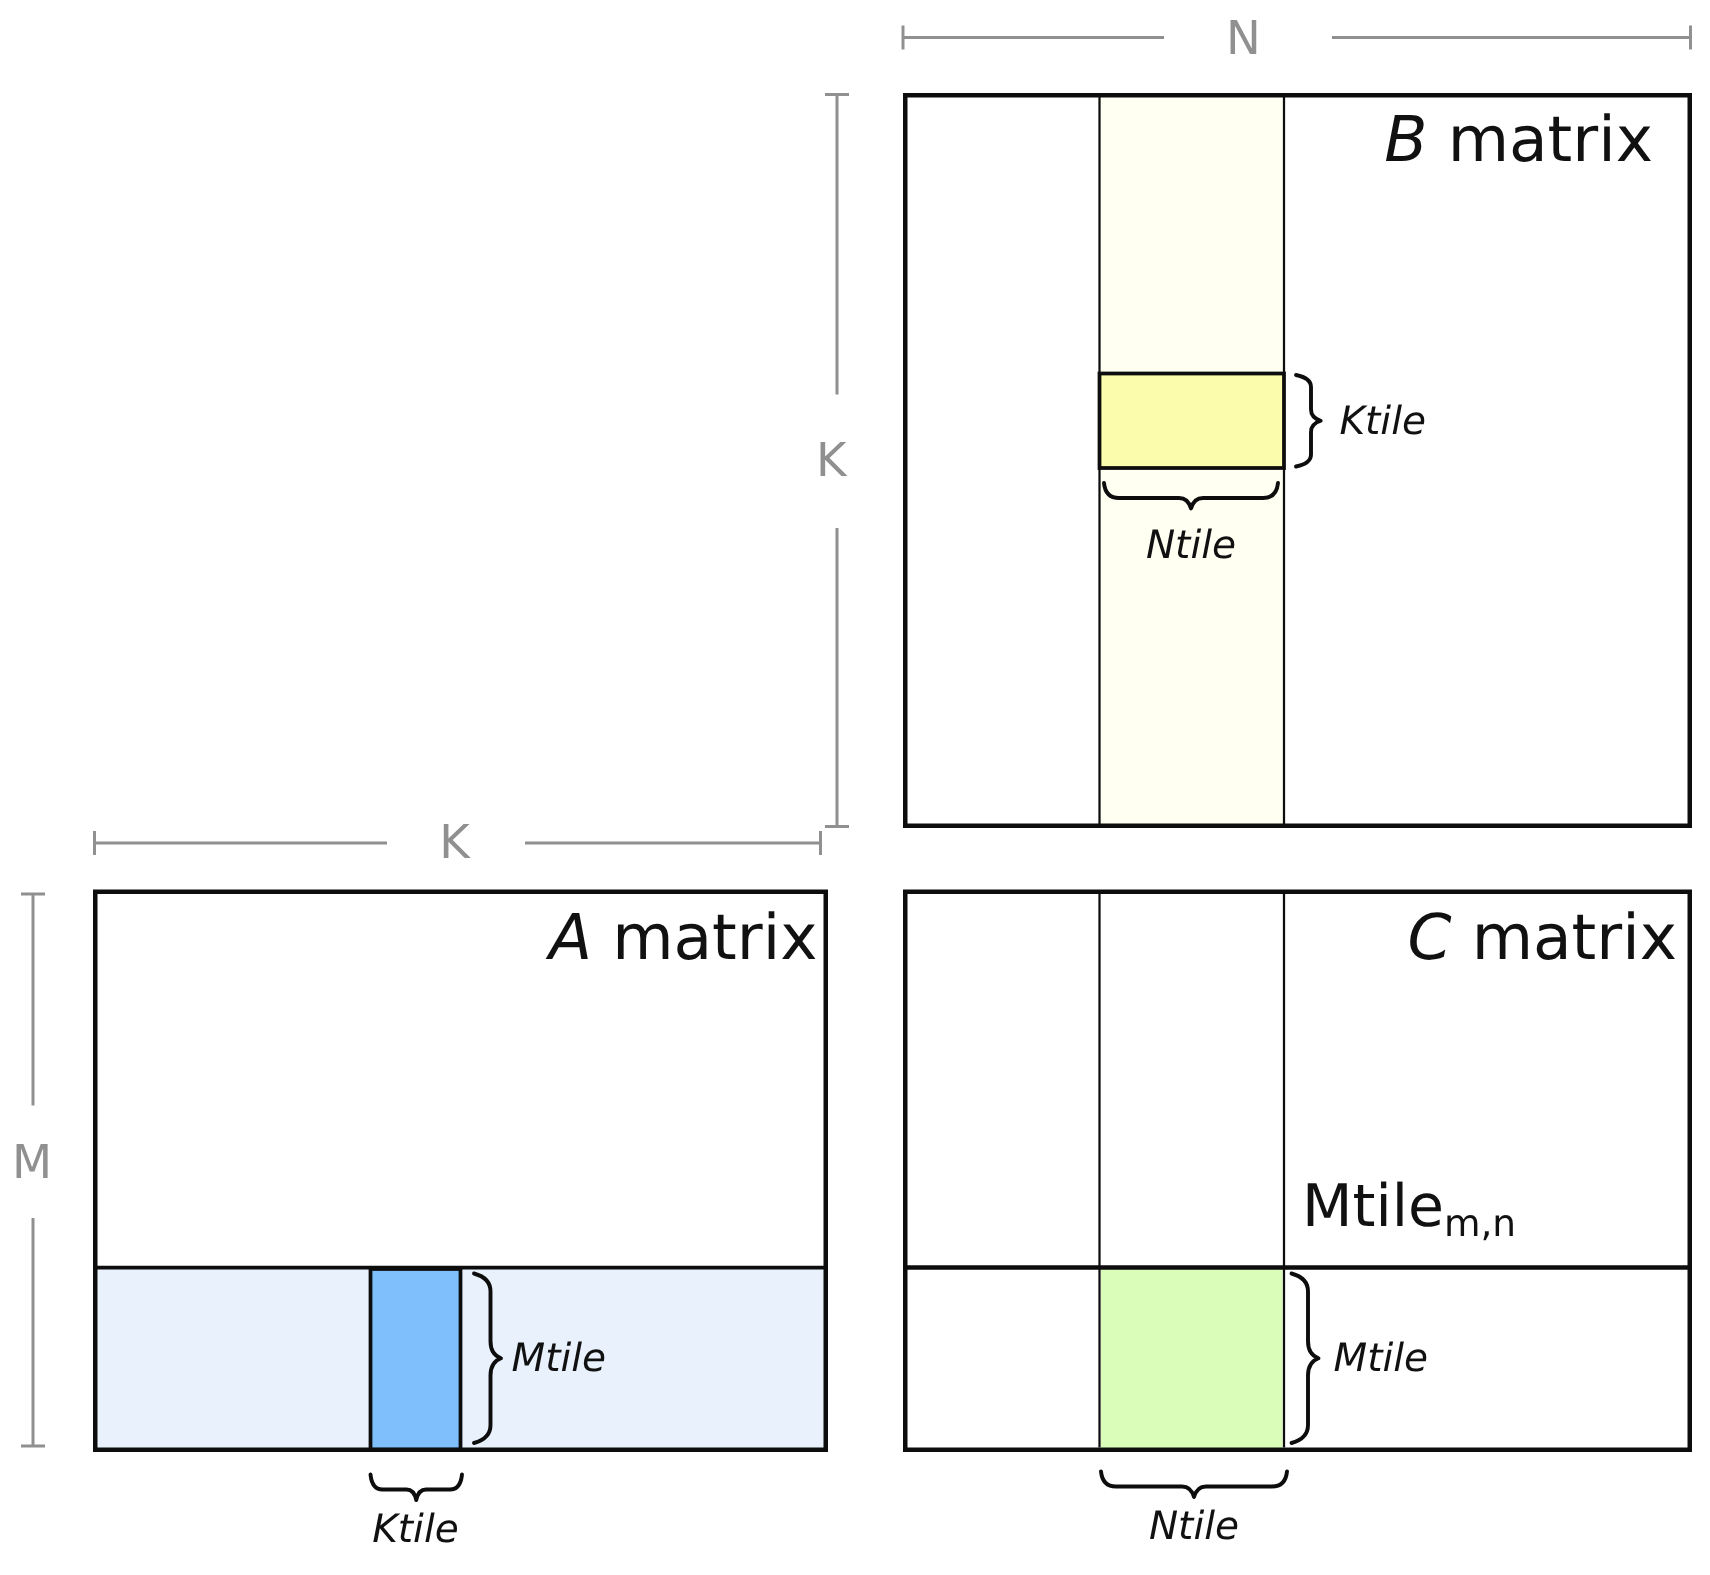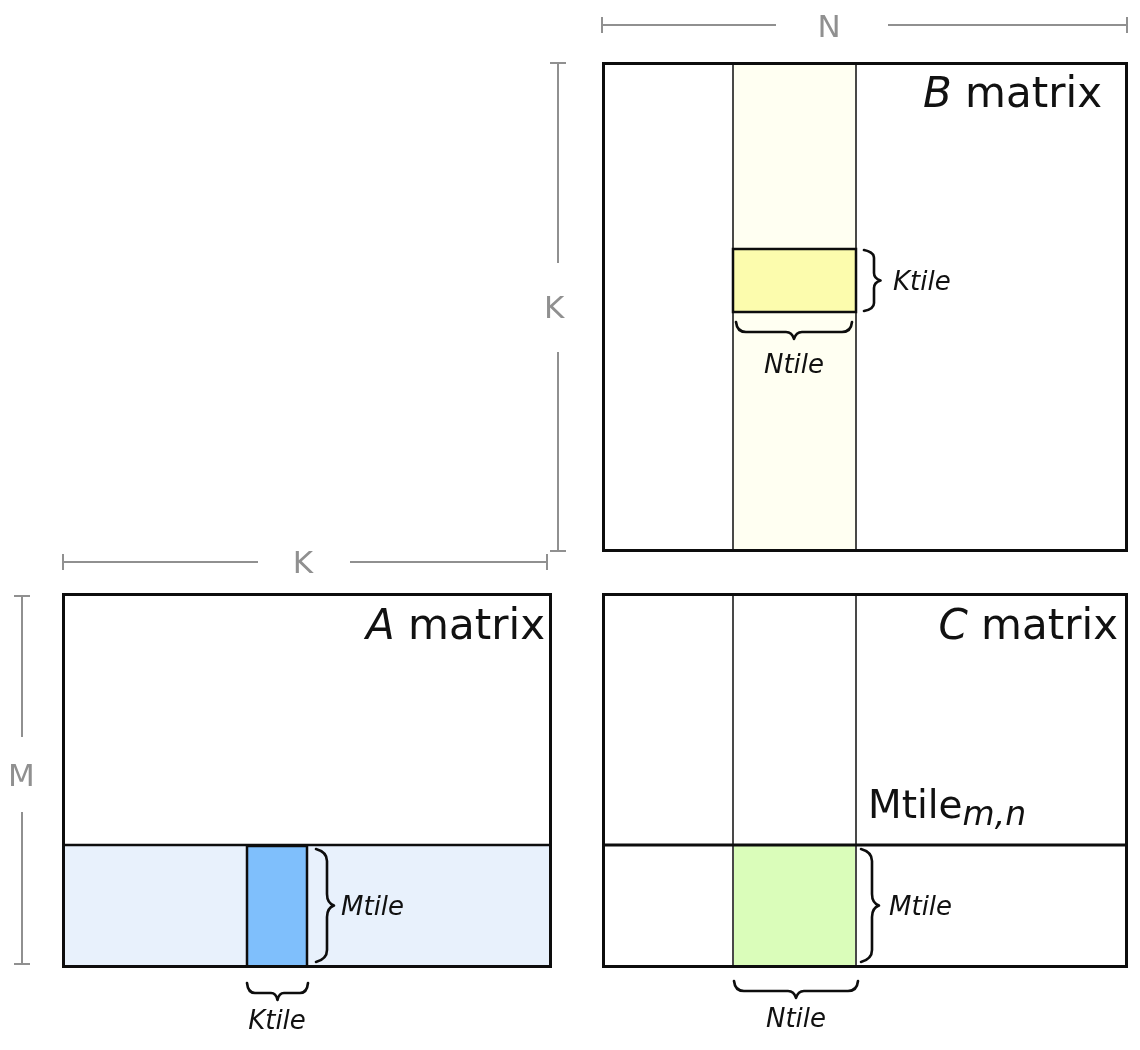--- a/index.html
+++ b/index.html
@@ -17,21 +17,21 @@
   .f-yellow{fill:var(--tile-yellow);}
   .f-rowblue{fill:var(--row-blue);}
   .f-blue{fill:var(--tile-blue);}
   .f-green{fill:var(--tile-green);}
   .lbl{position:absolute;white-space:nowrap;}
   .dimlbl{color:var(--dim-gray);font-size:31px;}
   .title{font-size:42px;color:#111;}
   .title .it{font-style:italic;}
   .tilelbl{font-style:italic;font-size:26px;color:#111;}
   .blocklbl{font-size:39px;color:#111;}
-  .blocklbl .subsc{font-style:italic;font-size:33px;position:relative;top:7px;}
+  .blocklbl .subsc{font-size:25px;position:relative;top:7px;}
   .cx{transform:translateX(-50%);}
   .cy{transform:translateY(-50%);}
 </style>
 </head>
 <body>
 
 <div id="page">
 
   <svg class="layer" viewBox="0 0 1140 1050">
 

